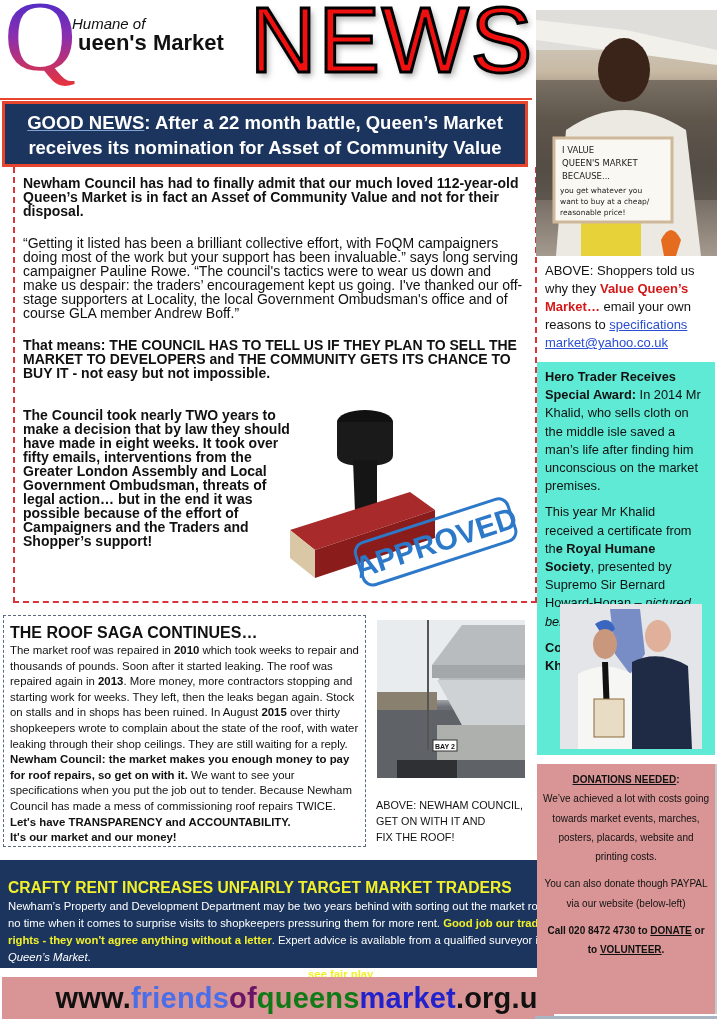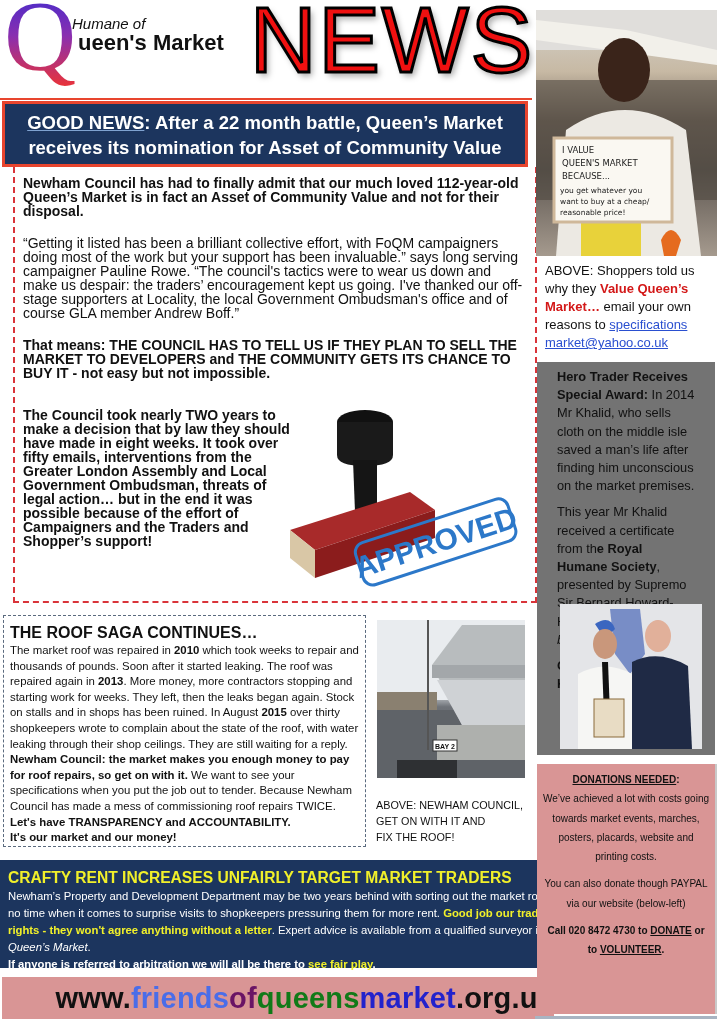--- a/index.html
+++ b/index.html
@@ -33,34 +33,34 @@
   #stamp { left: 285px; top: 400px; width: 235px; height: 190px; }
 
   
   #shopper-photo { left: 536px; top: 10px; width: 181px; height: 246px; overflow: hidden;
                    background: linear-gradient(180deg, #d6d4cf 0%, #c7b9a4 25%, #776a5e 45%, #5d5650 65%, #a59a8e 100%); }
   #shopper-caption { left: 545px; top: 262px; width: 172px; font-size: 13px; line-height: 18px; color: #111; }
   #shopper-caption .red { color: #d31818; font-weight: bold; }
   #shopper-caption a { color: #2a4fd0; text-decoration: underline; }
 
   
-  #hero-box { left: 537px; top: 362px; width: 178px; height: 393px; background: #737373; padding: 6px 20px; font-size: 12.8px; line-height: 18.2px; color: #111; }
+  #hero-box { left: 537px; top: 362px; width: 178px; height: 393px; background: #5eead4; padding: 6px 8px; font-size: 12.8px; line-height: 18.2px; color: #111; }
   #hero-box p { margin-bottom: 8px; }
   #hero-photo { position: absolute; left: 23px; top: 242px; width: 142px; height: 145px; overflow: hidden; background: #e6e6e8; }
 
   
   #roof-box { left: 3px; top: 615px; width: 363px; height: 232px; border: 1.5px dashed #5a6a7e; padding: 8px 6px 0 6px; font-size: 11.4px; line-height: 15.6px; color: #111; }
   #roof-box h2 { font-size: 16px; line-height: 18px; font-weight: bold; margin-bottom: 1px; }
   #roof-box b { font-weight: bold; }
   #roof-photo { left: 377px; top: 620px; width: 148px; height: 158px; overflow: hidden;
                 background: linear-gradient(180deg, #e8ecef 0%, #e1e5e8 45%, #6e7278 55%, #5a5e63 100%); }
   #roof-caption { left: 376px; top: 797px; width: 160px; font-size: 10.8px; line-height: 16px; color: #111; }
 
   
-  #rent-box { left: 0; top: 860px; width: 632px; height: 108px; background: #1c355e; color: #fff; padding: 8px 8px; font-size: 11.3px; line-height: 17px; }
+  #rent-box { left: 0; top: 860px; width: 632px; height: 108px; background: #1c355e; color: #fff; padding: 18px 8px; font-size: 11.3px; line-height: 17px; }
   #rent-box h2 { color: #f1f02a; font-size: 15.6px; line-height: 19px; font-weight: bold; margin-bottom: 1px; }
   #rent-box .y { color: #f1f02a; font-weight: bold; }
   #rent-box .b { font-weight: bold; }
 
   
   #web-bar { left: 2px; top: 977px; width: 552px; height: 42px; background: #d99595; text-align: right; font-weight: bold; font-size: 29px; line-height: 42px; letter-spacing: 0.2px; }
   .w1 { color: #111; } .w2 { color: #4a6de8; } .w3 { color: #6a1465; } .w4 { color: #117a18; } .w5 { color: #2222cc; }
 
   
   #donate-box { left: 537px; top: 764px; width: 180px; height: 250px; background: #d99595; border-right: 2px solid #c9c9c9; padding: 6px 5px; text-align: center; font-size: 10px; line-height: 19.3px; color: #111; }

